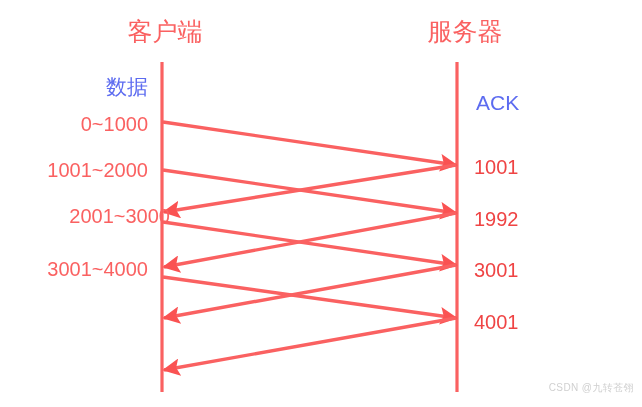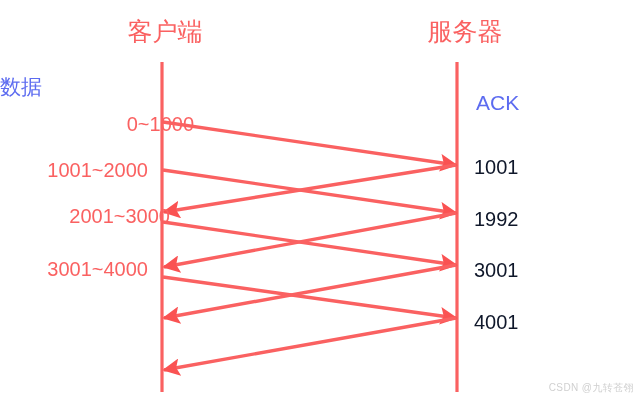--- a/index.html
+++ b/index.html
@@ -40,21 +40,21 @@
     font-weight: 400;
   }
   .seq-label {
     font-size: 20px;
     color: #fa6161;
     text-align: right;
     font-weight: 400;
   }
   .ack-label {
     font-size: 20px;
-    color: #0f172a;
+    color: #ef4444;
     text-align: right;
     font-weight: 400;
   }
   .watermark {
     font-size: 10px;
     color: #d0d0d0;
     letter-spacing: 0.4px;
   }
 </style>
 </head>
@@ -83,25 +83,25 @@
         <line x1="456" y1="165" x2="164" y2="212" stroke="#fa6161" stroke-width="3.4" marker-end="url(#arrow-left)"></line>
         <line x1="456" y1="213" x2="164" y2="267" stroke="#fa6161" stroke-width="3.4" marker-end="url(#arrow-left)"></line>
         <line x1="456" y1="265" x2="164" y2="318" stroke="#fa6161" stroke-width="3.4" marker-end="url(#arrow-left)"></line>
         <line x1="456" y1="318" x2="164" y2="370" stroke="#fa6161" stroke-width="3.4" marker-end="url(#arrow-left)"></line>
       </g>
   </svg>
 
   <div class="txt title" style="left:0; top:19px; width:330px; text-align:center;">客户端</div>
   <div class="txt title" style="left:300px; top:19px; width:330px; text-align:center;">服务器</div>
 
-  <div class="txt sublabel" style="left:0; top:76px; width:148px; ">数据</div>
+  <div class="txt sublabel" style="left:0; top:76px; width:148px; text-align:right;">数据</div>
   <div class="txt sublabel" style="left:476px; top:92px;">ACK</div>
 
   <div id="seq-labels">
-      <div class="txt seq-label" style="left: 0px; top: 114px; width: 148px; padding-left: 46px;">0~1000</div>
+      <div class="txt seq-label" style="left: 0px; top: 114px; width: 148px;">0~1000</div>
       <div class="txt seq-label" style="left: 0px; top: 160px; width: 148px;">1001~2000</div>
       <div class="txt seq-label" style="left: 0px; top: 206px; width: 148px; padding-left: 22px;">2001~3000</div>
       <div class="txt seq-label" style="left: 0px; top: 259px; width: 148px; text-align: right;">3001~4000</div>
     </div>
 
   <div id="ack-labels">
       <div class="txt ack-label" style="left: 474px; top: 157px;">1001</div>
       <div class="txt ack-label" style="left: 474px; top: 209px;">1992</div>
       <div class="txt ack-label" style="left: 474px; top: 260px;">3001</div>
       <div class="txt ack-label" style="left: 474px; top: 312px;">4001</div>

